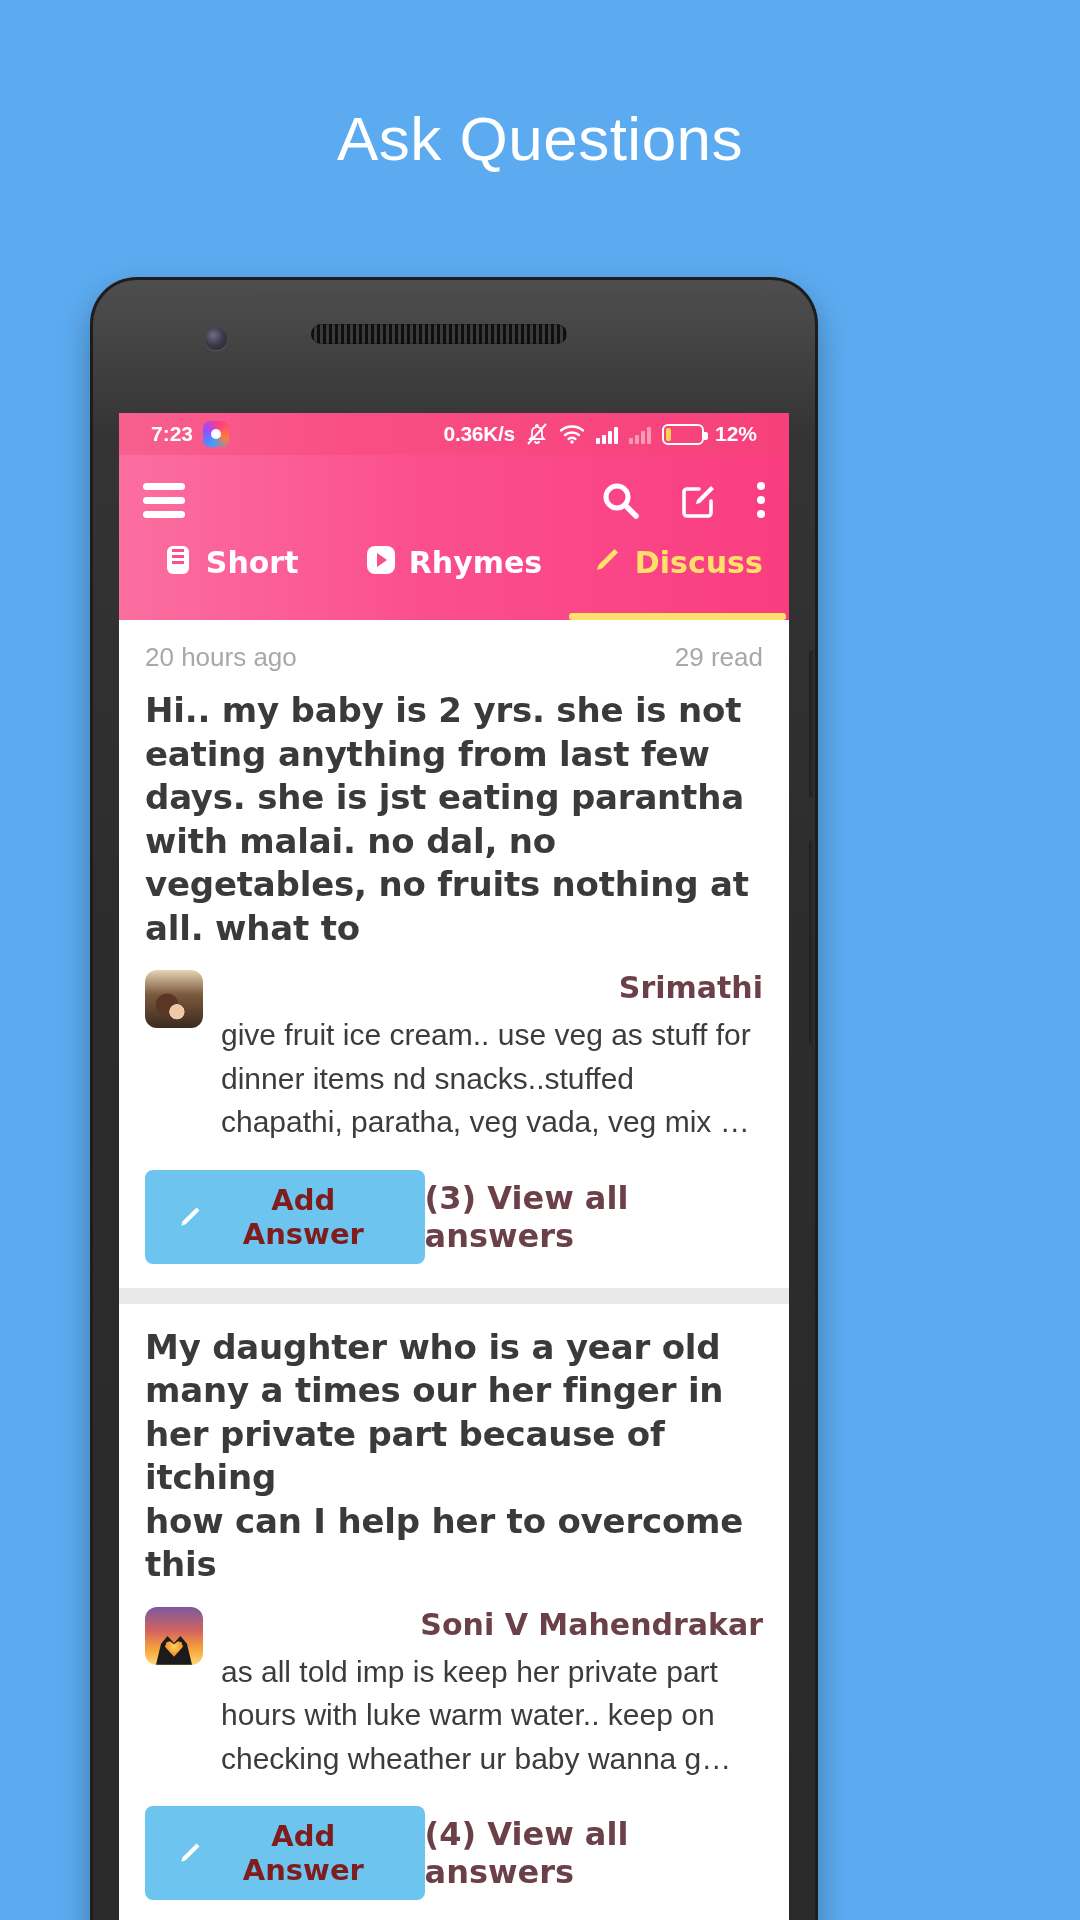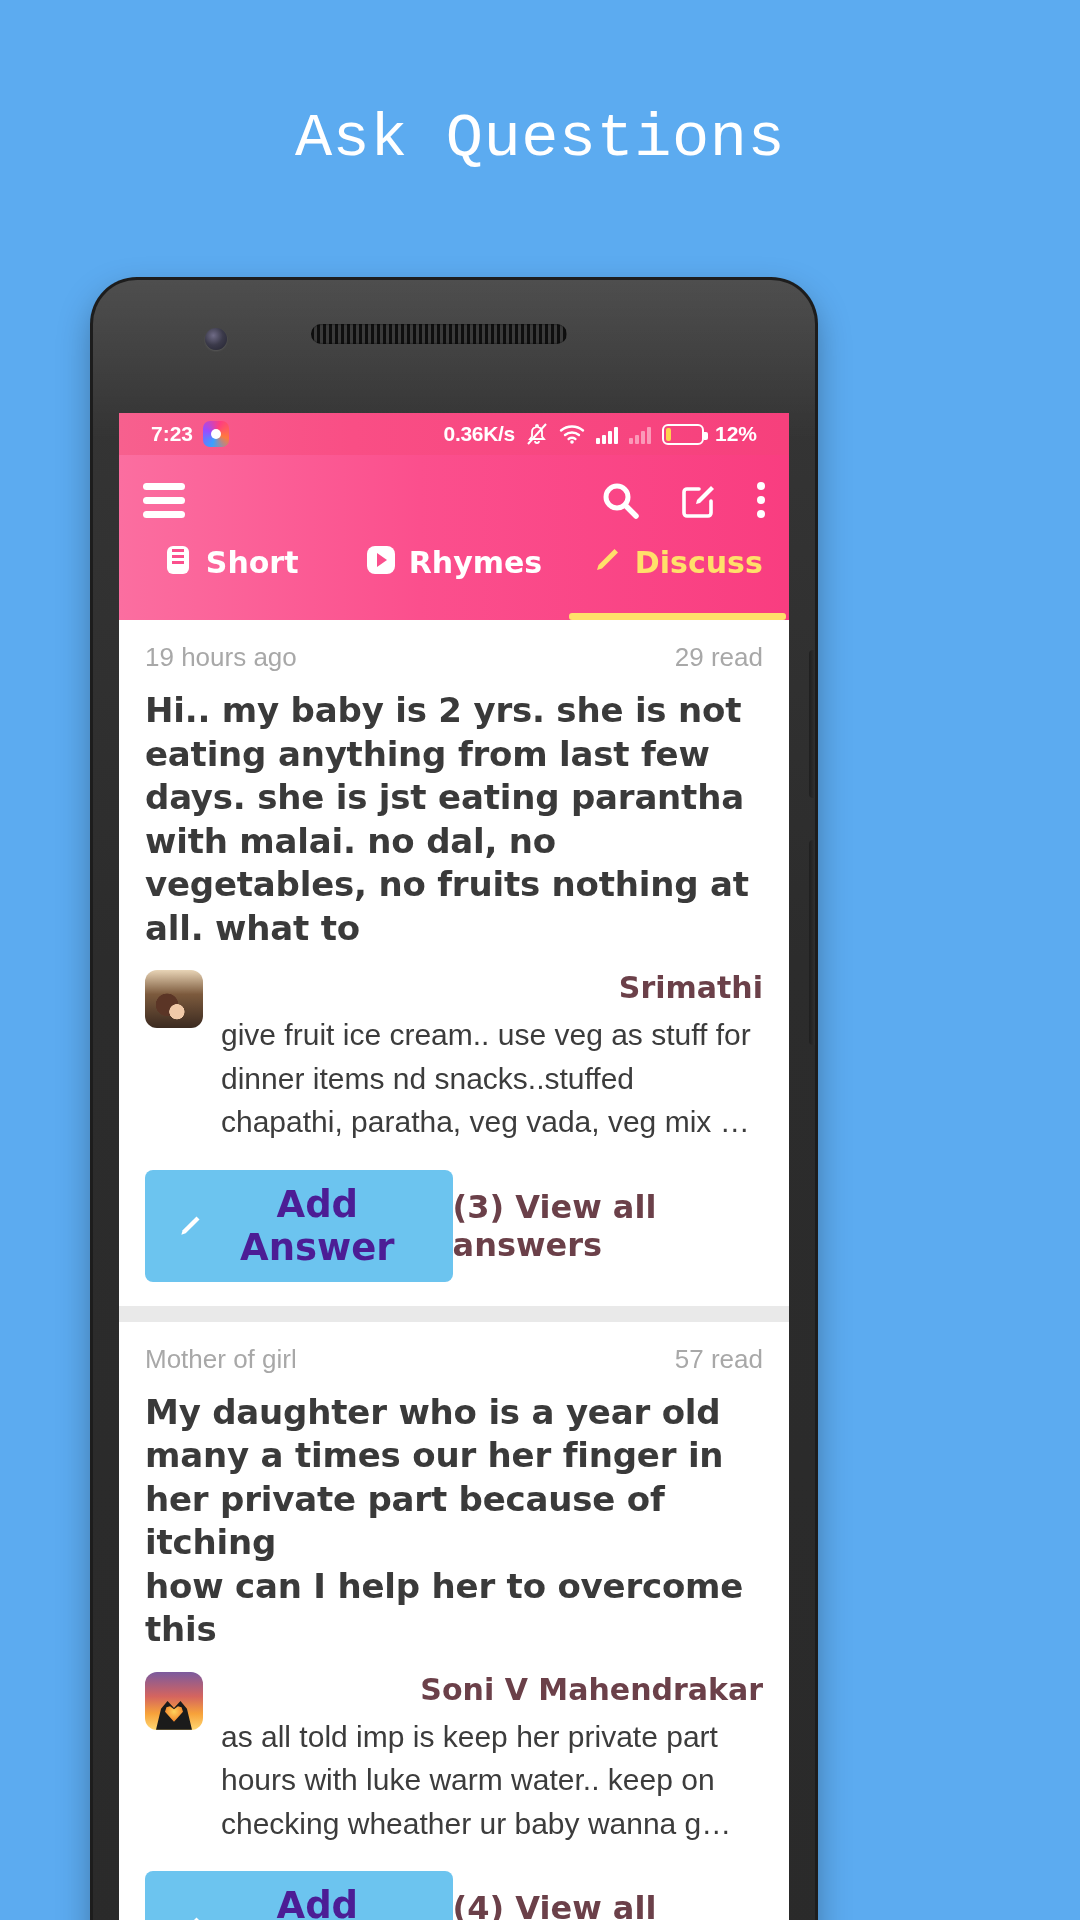--- a/index.html
+++ b/index.html
@@ -13,21 +13,21 @@
     background:#5cabf0;
   }
   
   .headline{
     position:absolute; top:103px; left:0; width:1080px;
     text-align:center;
     color:#ffffff;
     font-size:62px;
     font-weight:300;
     letter-spacing:0.5px;
-    font-family:Liberation Mono, monospace;
+    font-family:Liberation Sans, sans-serif;
   }
   
   .phone{
     position:absolute;
     left:93px; top:280px;
     width:722px; height:1700px;
     border-radius:44px 44px 16px 16px;
     background:#2f2f2f;
     background-image:linear-gradient(180deg,#3a3a3a 0%,#343434 8%,#2c2c2c 40%,#2a2a2a 100%);
     box-shadow:0 0 0 3px #1d1d1d, 0 14px 34px rgba(0,0,0,.35);
@@ -207,24 +207,24 @@
     font-family:"DejaVu Sans", sans-serif;
     text-align:right;
   }
   .ans-text{
     color:#3c3c3c; font-size:30px; line-height:1.45;
   }
   .actions{
     display:flex; align-items:center; margin-top:26px;
   }
   .add-answer{
-    background:#6cc4ef; color:#4c1d95;
+    background:#6cc4ef; color:#7f1d1d;
     border:none; border-radius:8px;
     padding:13px 32px;
-    font-size:37px; font-weight:bold;
+    font-size:29px; font-weight:bold;
     display:flex; align-items:center; gap:11px;
     font-family:"DejaVu Sans", sans-serif;
   }
   .view-all{
     margin-left:auto; color:#6b4049;
     font-size:32px; font-weight:bold;
     font-family:"DejaVu Sans", sans-serif;
   }
   .pencil{ display:block; }
 </style>
@@ -334,21 +334,21 @@
             </svg>
           </span>
           <span>Discuss</span>
         </div>
       </div>
 
       <div class="feed">
 
         <div class="card">
           <div class="meta">
-            <span>19 hours ago</span>
+            <span>20 hours ago</span>
             <span class="reads">29 read</span>
           </div>
           <div class="qtext">Hi.. my baby is 2 yrs. she is not eating anything from last few days. she is jst eating parantha with malai. no dal, no vegetables, no fruits nothing at all. what to</div>
           <div class="answer">
             <div class="avatar a1"></div>
             <div class="ans-body">
               <div class="ans-name">Srimathi</div>
               <div class="ans-text">give fruit ice cream.. use veg as stuff for dinner items nd snacks..stuffed chapathi, paratha, veg vada, veg mix …</div>
             </div>
           </div>
@@ -361,24 +361,20 @@
               </span>
               <span>Add Answer</span>
             </button>
             <span class="view-all">(3) View all answers</span>
           </div>
         </div>
 
         <div class="gap"></div>
 
         <div class="card">
-          <div class="meta">
-            <span>Mother of  girl</span>
-            <span class="reads">57 read</span>
-          </div>
           <div class="qtext" style="white-space:pre-line">My daughter who is a year old many a times our her finger in her private part because of itching
 how can I help her to overcome this</div>
           <div class="answer">
             <div class="avatar a2"></div>
             <div class="ans-body">
               <div class="ans-name">Soni V Mahendrakar</div>
               <div class="ans-text">as all told imp is keep her private part hours with luke warm water.. keep on checking wheather ur baby wanna g…</div>
             </div>
           </div>
           <div class="actions">

